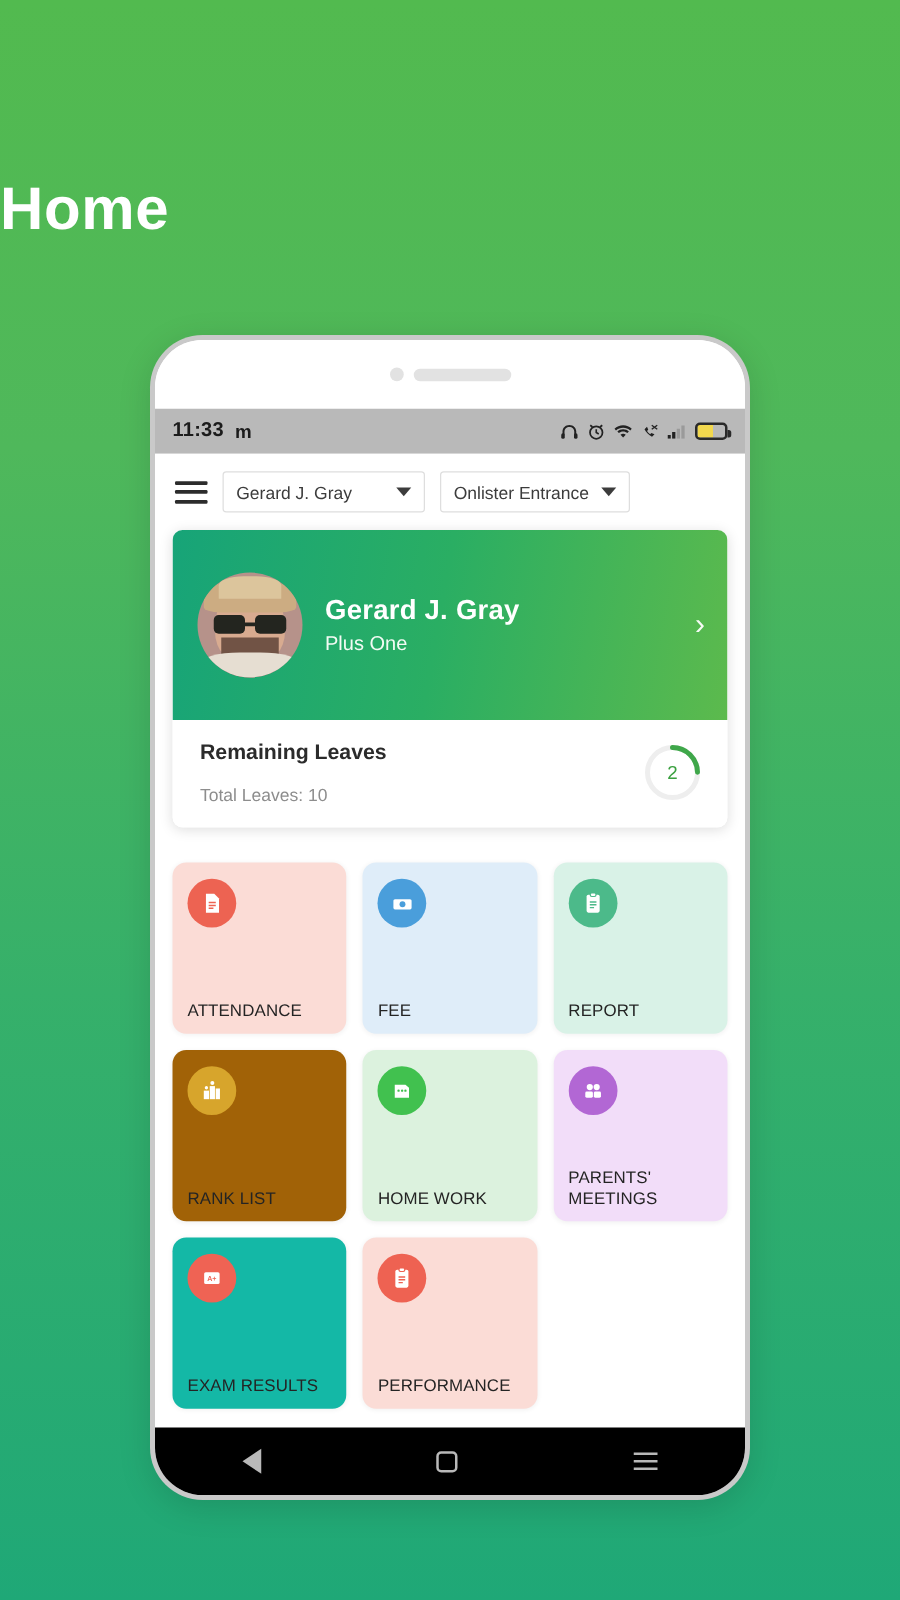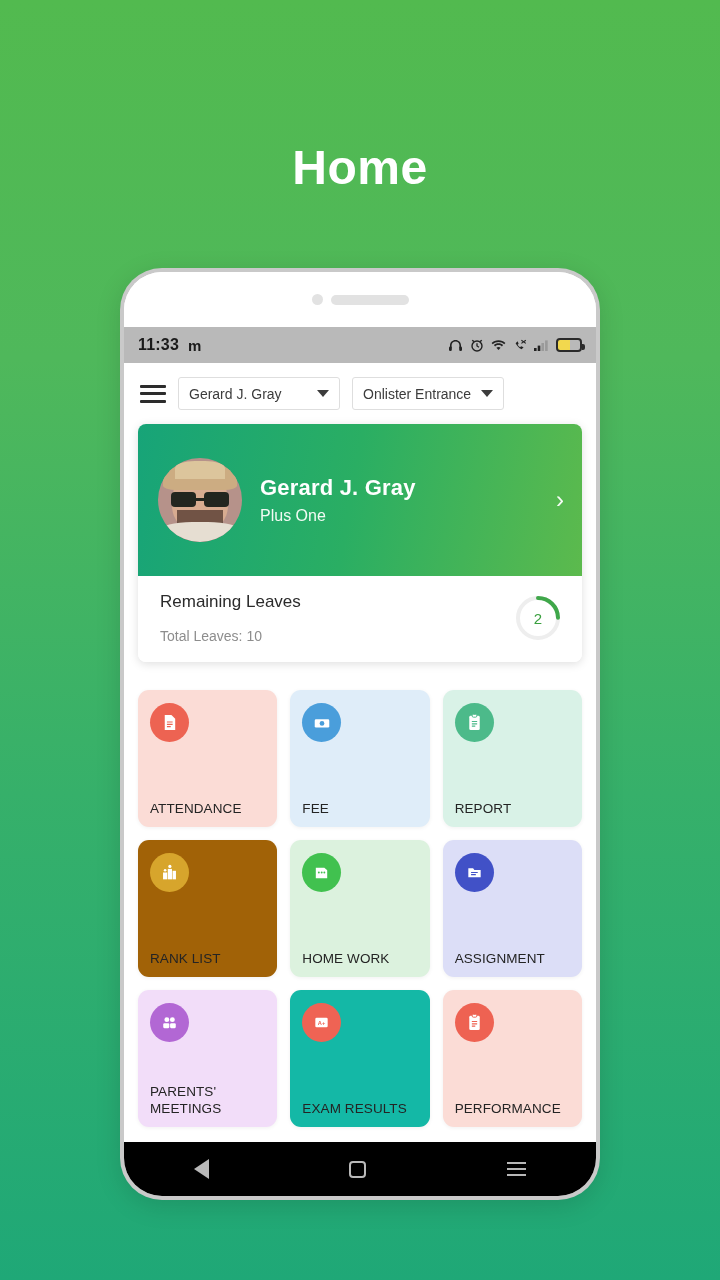--- a/index.html
+++ b/index.html
@@ -10,21 +10,20 @@
   }
   body {
     background: linear-gradient(to bottom, #52ba4f 0%, #4fb85b 28%, #36b06a 62%, #1fa877 100%);
     position: relative;
   }
 
   
   .page-title {
     position: absolute;
     top: 140px; left: 0; right: 0;
-    text-align: center;
     color: #ffffff;
     font-size: 48px;
     font-weight: bold;
     letter-spacing: 0.5px;
   }
 
   
   .phone {
     position: absolute;
     left: 120px; top: 268px;
@@ -212,21 +211,21 @@
     color: #ffffff; font-size: 24px; font-weight: 300; line-height: 1;
     opacity: .95; padding-left: 8px;
   }
   .card-bottom {
     background: #fff;
     padding: 16px 20px 18px 22px;
     display: flex;
     align-items: center;
     justify-content: space-between;
   }
-  .leaves-title { font-size: 17px; font-weight: normal; color: #2b2b2b; }
+  .leaves-title { font-size: 17px; font-weight: bold; color: #2b2b2b; }
   .leaves-sub { font-size: 14px; color: #8d8d8d; margin-top: 16px; }
   .ring { position: relative; width: 48px; height: 48px; flex: 0 0 auto; }
   .ring svg { display: block; transform: rotate(-90deg); }
   .ring-num {
     position: absolute; inset: 0;
     display: flex; align-items: center; justify-content: center;
     font-size: 15px; color: #3aa03f;
   }
 
   
@@ -448,29 +447,20 @@
             <svg width="19" height="19" viewBox="0 0 20 20">
                 <path d="M4 5h9l3 2.6V16H4z" fill="#fff"></path>
                 <circle cx="7.2" cy="10" r="1" fill="#41c14f"></circle>
                 <circle cx="10.2" cy="10" r="1" fill="#41c14f"></circle>
                 <circle cx="13" cy="10" r="1" fill="#41c14f"></circle>
               </svg>
           </div>
           <div class="tile-label">HOME WORK</div>
         </div>
 
-        <div class="tile" style="background:#dcdef7">
-          <div class="tile-ico" style="background:#4151c7">
-            <svg width="19" height="19" viewBox="0 0 20 20">
-                <path d="M3.5 5.5h5l1.4 1.8h6.6V15H3.5z" fill="#fff"></path>
-                <path d="M6.4 10h7M6.4 12.3h5" stroke="#4151c7" stroke-width="1.2"></path>
-              </svg>
-          </div>
-          <div class="tile-label">ASSIGNMENT</div>
-        </div>
 
         <div class="tile" style="background:#f2ddf9">
           <div class="tile-ico" style="background:#b267d4">
             <svg width="19" height="19" viewBox="0 0 20 20">
                 <circle cx="7.2" cy="7" r="2.6" fill="#fff"></circle>
                 <circle cx="13" cy="7" r="2.6" fill="#fff"></circle>
                 <rect x="3.4" y="10.8" width="6.4" height="5.2" rx="1.2" fill="#fff"></rect>
                 <rect x="10.6" y="10.8" width="6" height="5.2" rx="1.2" fill="#fff"></rect>
               </svg>
           </div>

